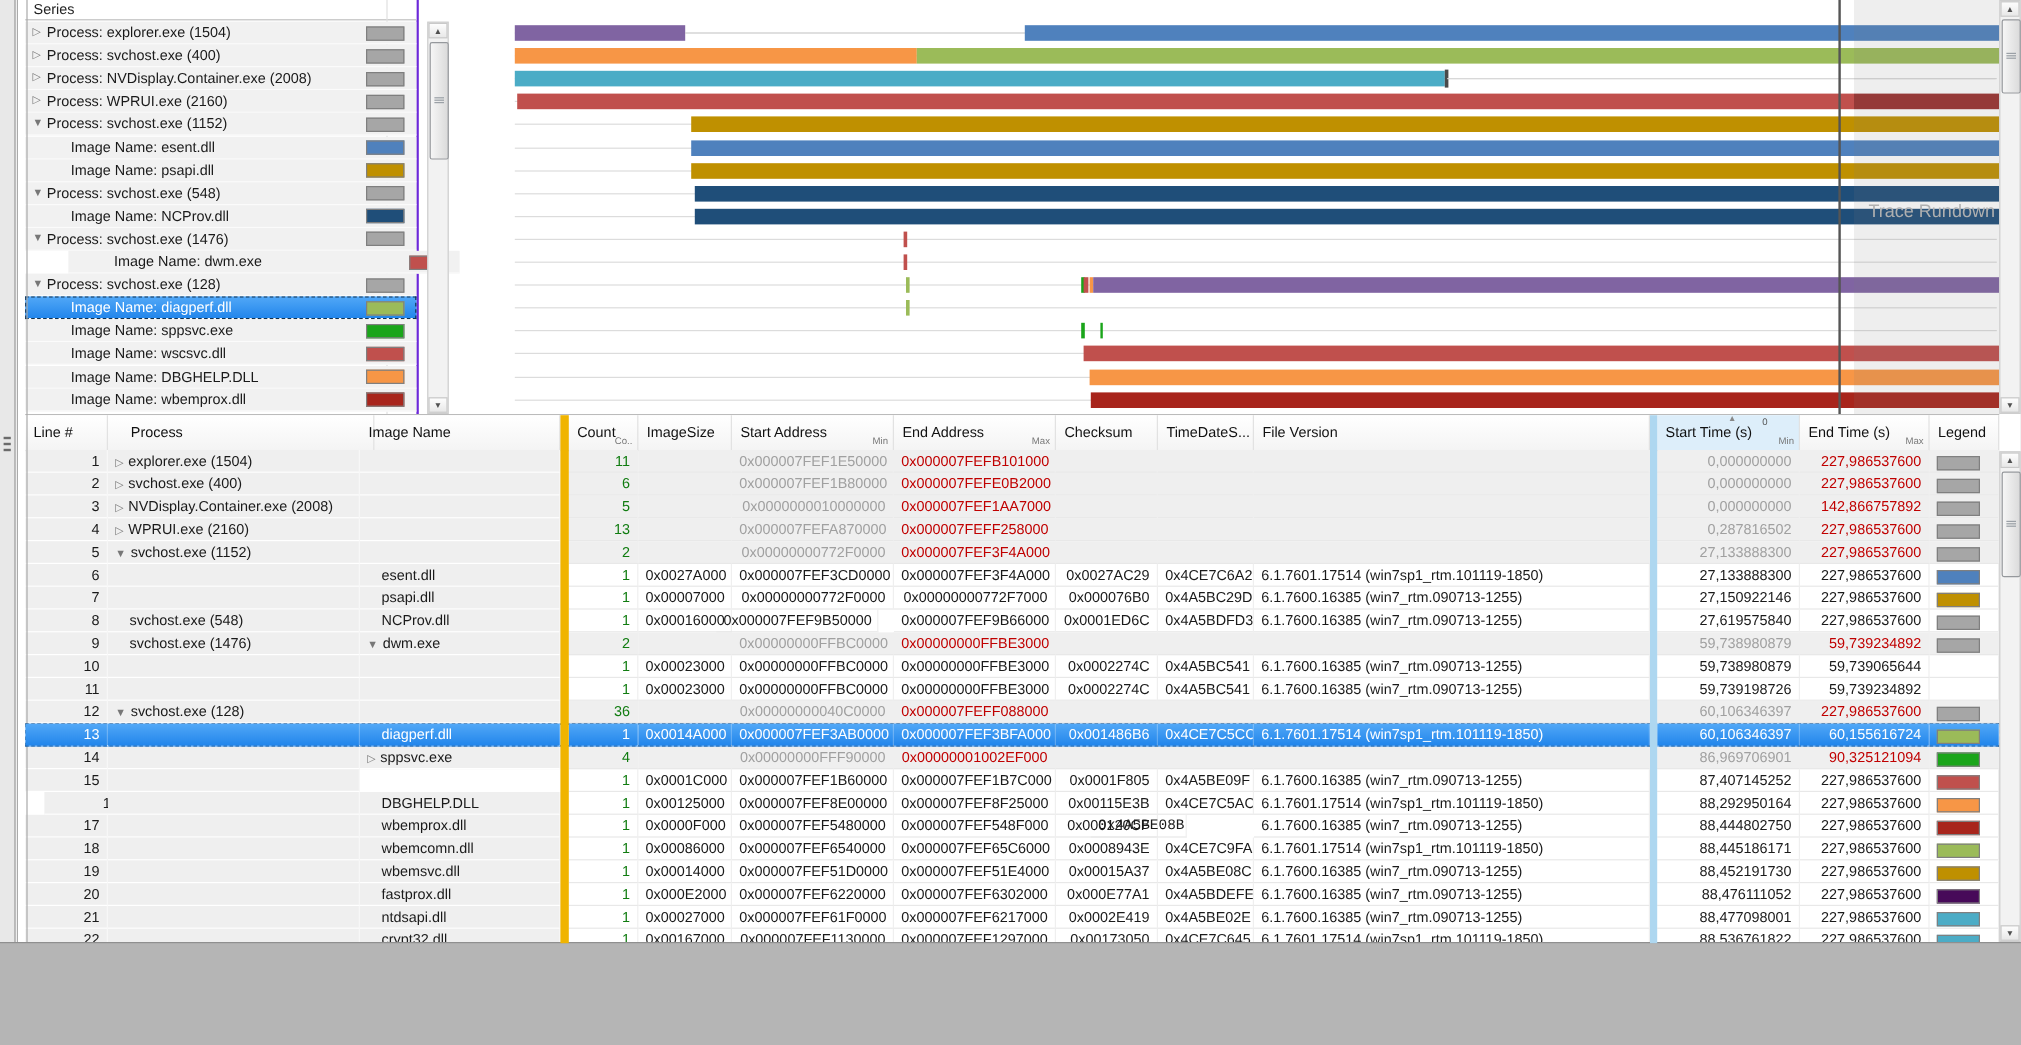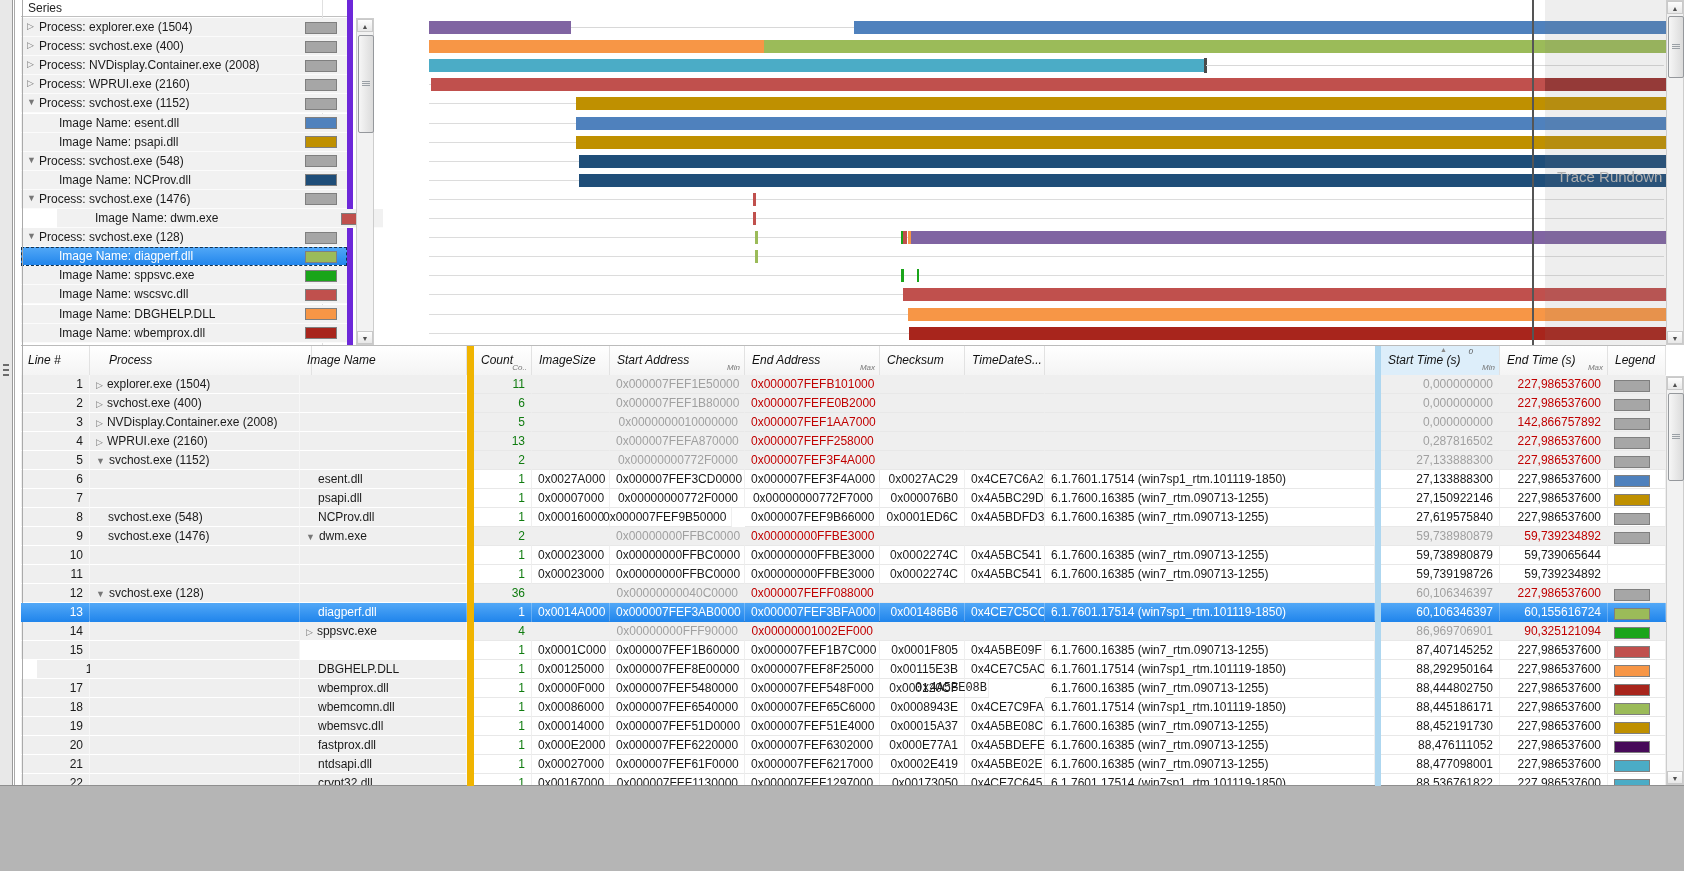--- a/index.html
+++ b/index.html
@@ -15,38 +15,38 @@
   #chart{position:absolute;left:0;top:0;width:1666px;height:345px;background:#fff;}
   .gridline{position:absolute;height:1px;background:#dcdcdc;}
   .bar{position:absolute;height:13px;}
   .tick{position:absolute;height:13px;}
   .connector{position:absolute;height:1px;background:#d8d8d8;}
   .endcap{position:absolute;width:3px;height:15px;background:#4a4a4a;}
   #rundown-band{position:absolute;top:0;height:425px;background:rgba(120,120,120,0.13);}
   #rundown-label{position:absolute;top:168px;left:12px;font-size:15px;color:#b0b0b0;white-space:nowrap;}
   #cursor-line{position:absolute;top:0;width:2px;height:345px;background:#555;}
   
-  #series-panel{position:absolute;left:21px;top:0;width:326px;height:345px;background:#fff;border-right:6px solid #6d28d9;}
+  #series-panel{position:absolute;left:21px;top:0;width:326px;height:345px;background:#fff;border-right:2px solid #6d28d9;}
   #series-header{position:absolute;left:0;top:0;width:100%;height:17px;border-bottom:1px solid #c0c0c0;
     font-size:12px;color:#222;padding-left:7px;box-sizing:border-box;line-height:16px;background:#fff;}
   #series-vline{position:absolute;left:301px;top:0;width:1px;height:345px;background:#e0e0e0;}
   .srow{position:absolute;left:0;width:326px;height:18px;background:#f1f1f1;border-bottom:1px solid #fbfbfb;font-size:12px;color:#1a1a1a;}
   .srow .exp{position:absolute;left:6px;top:3px;font-size:9px;color:#777;}
   .srow .slabel{position:absolute;top:2px;white-space:nowrap;overflow:hidden;max-width:260px;}
   .srow .swatch{position:absolute;left:284px;top:3.5px;width:30px;height:10px;border:1px solid #7f7f7f;}
   .srow.selected{background:linear-gradient(#52a8f7,#2286ec);color:#fff;outline:1px dashed #10304e;outline-offset:-1px;}
   
   .vsb{position:absolute;width:18px;background:#f2f2f2;border:1px solid #cdcdcd;box-sizing:border-box;}
   .vsb .arr{position:absolute;left:0;width:100%;height:13px;text-align:center;font-size:7px;color:#505050;line-height:13px;background:linear-gradient(#fdfdfd,#e8e8e8);border:1px solid #c9c9c9;box-sizing:border-box;}
   .vsb .thumb{position:absolute;left:1px;width:14px;background:linear-gradient(to right,#f6f6f6,#dbdbdb);border:1px solid #95989c;border-radius:2px;}
   .vsb .thumb i{display:block;height:1px;background:#9aa0a6;margin:1px 3px 0 3px;}
   .vsb .thumb .grips{position:absolute;top:50%;left:0;right:0;margin-top:-4px;}
   
   #table{position:absolute;left:21px;top:345px;width:1645px;height:440px;background:#fff;border-top:1px solid #bbb;}
-  #thead{position:absolute;left:0;top:0;height:29px;width:1645px;background:linear-gradient(#ffffff,#f4f4f4);border-bottom:1px solid #cfcfcf;font-style:italic;}
+  #thead{position:absolute;left:0;top:0;height:29px;width:1645px;background:linear-gradient(#ffffff,#f4f4f4);border-bottom:1px solid #cfcfcf;}
   .hcell{position:absolute;top:0;height:29px;box-sizing:border-box;border-right:1px solid #e2e2e2;font-size:12px;color:#111;}
   .hcell .hlabel{position:absolute;left:7px;top:7px;white-space:nowrap;}
   .hcell .agg{position:absolute;right:4px;bottom:3px;font-size:8px;color:#777;}
   .hcell .sortarrow{position:absolute;left:50%;top:0px;font-size:7px;color:#888;}
   .hcell .sortorder{position:absolute;right:26px;top:1px;font-size:8px;color:#555;}
   .hcell.sorted{background:#ddeefa;}
   #tbody{position:absolute;left:0;top:29px;width:1645px;height:411px;overflow:hidden;}
   .trow{position:absolute;left:0;width:1645px;height:19px;}
   .tcell{position:absolute;top:0;height:19px;box-sizing:border-box;font-size:12px;line-height:18px;color:#1a1a1a;
     border-bottom:1px solid #e8e8e8;border-right:1px solid #efefef;white-space:nowrap;overflow:hidden;padding:0 6px;}
@@ -254,20 +254,23 @@
           <div class="hcell" style="left: 724px; width: 135px;">
             <span class="hlabel">End Address</span>
             <span class="agg">Max</span>
           </div>
           <div class="hcell" style="left: 859px; width: 85px;">
             <span class="hlabel">Checksum</span>
           </div>
           <div class="hcell" style="left: 944px; width: 80px;">
             <span class="hlabel">TimeDateS...</span>
           </div>
+          <div class="hcell" style="left: 1024px; width: 330px;">
+            <span class="hlabel">File Version</span>
+          </div>
           <div class="hcell sorted" style="left: 1360px; width: 119px;">
             <span class="hlabel">Start Time (s)</span>
             <span class="sortarrow">▲</span>
             <span class="sortorder">0</span>
             <span class="agg">Min</span>
           </div>
           <div class="hcell" style="left: 1479px; width: 108px;">
             <span class="hlabel">End Time (s)</span>
             <span class="agg">Max</span>
           </div>

